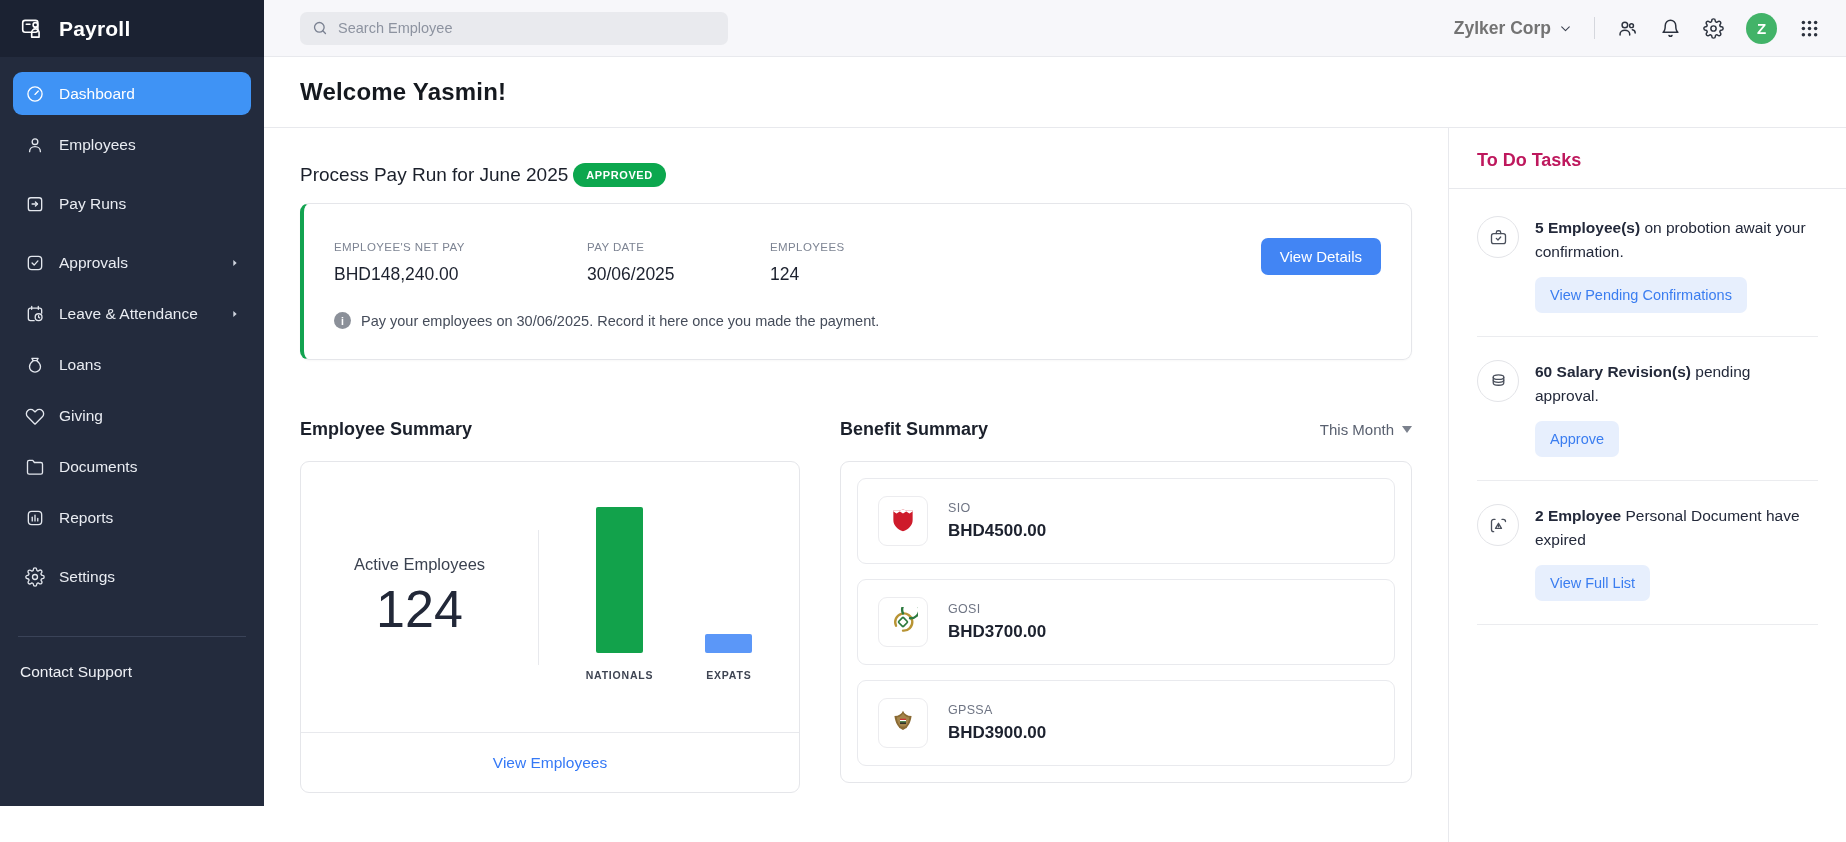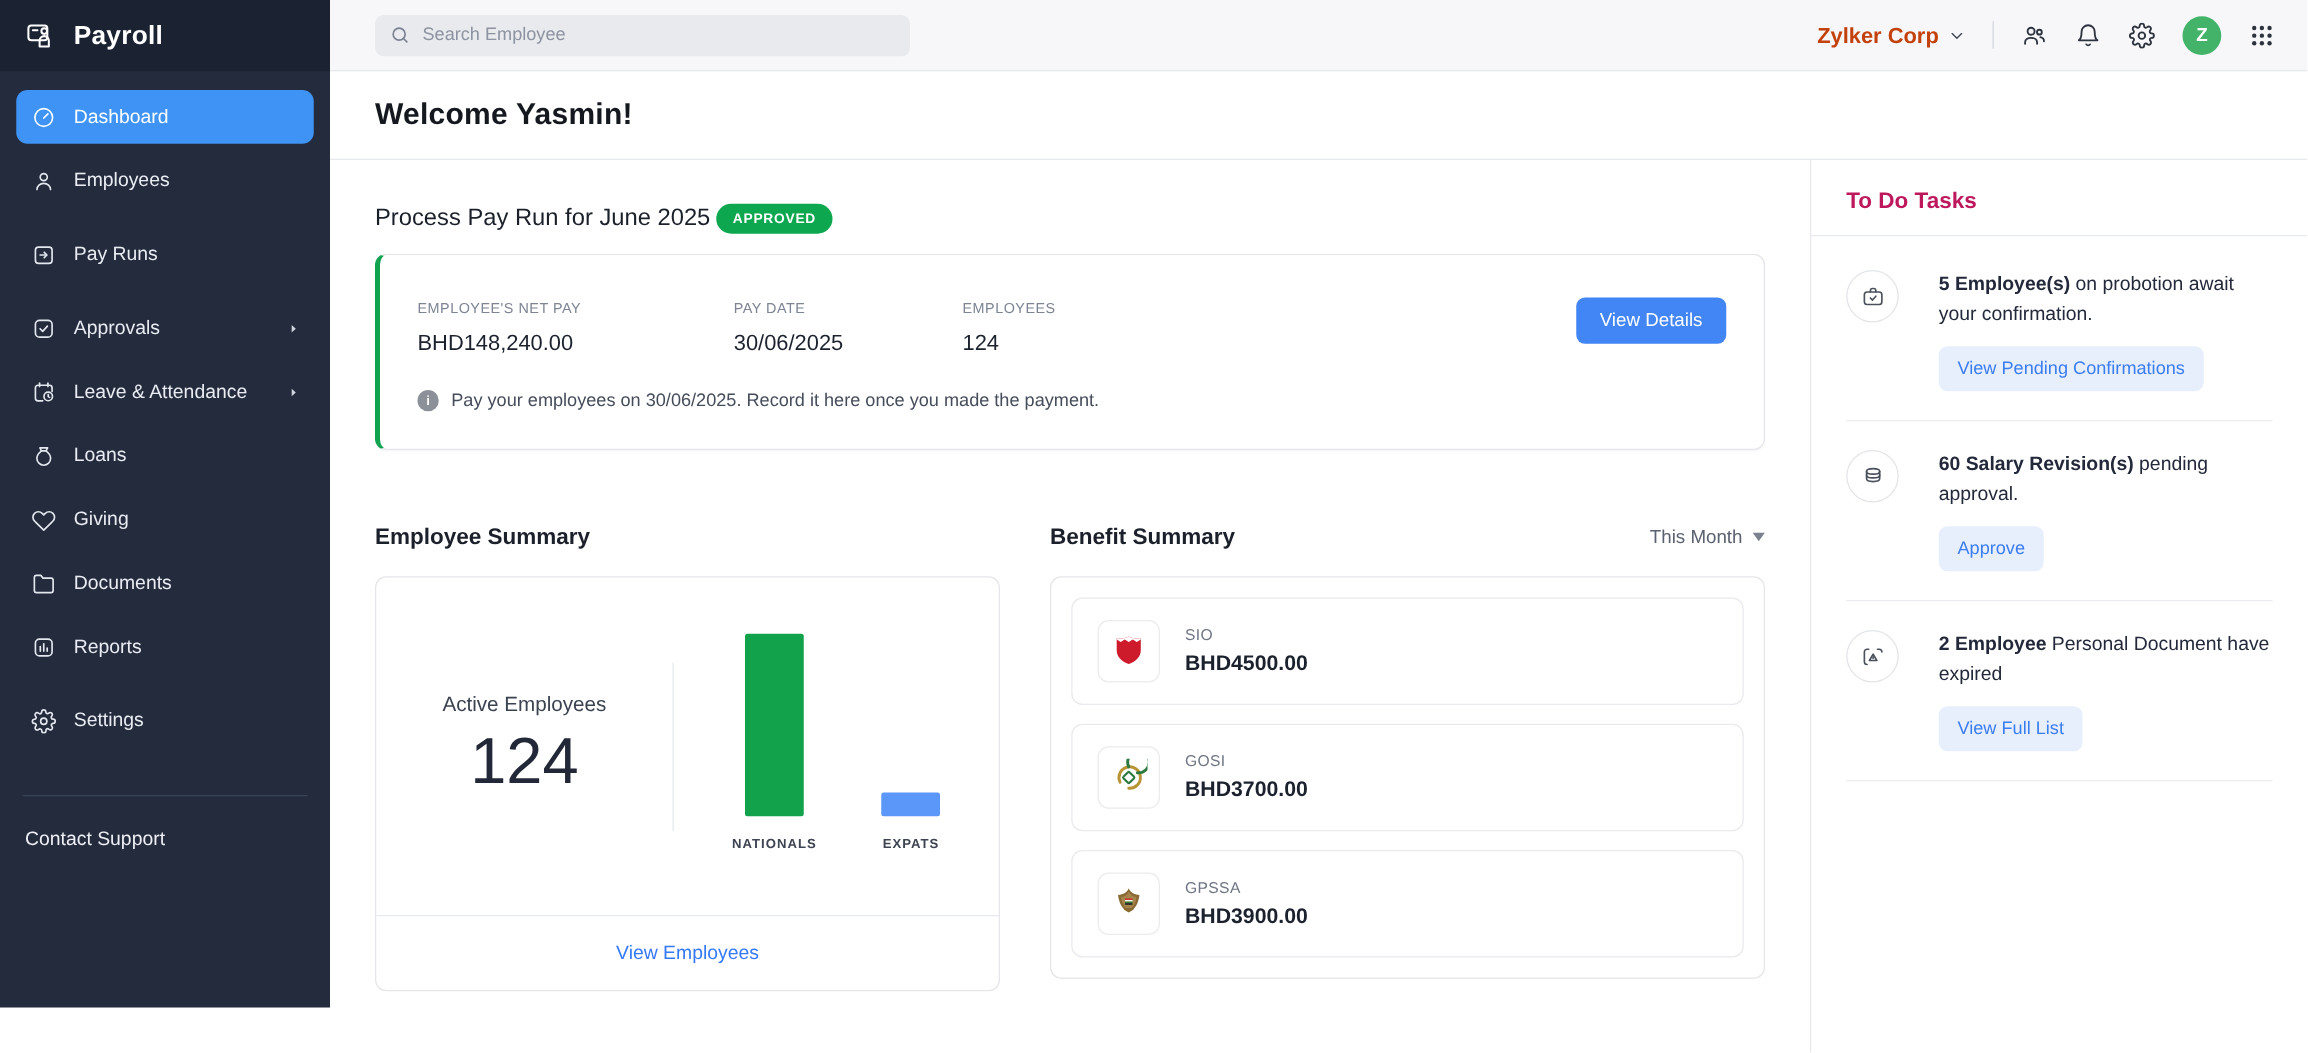--- a/index.html
+++ b/index.html
@@ -36,21 +36,21 @@
             border-bottom:1px solid #e8e9ed; display:flex; align-items:center;
             justify-content:space-between; padding:0 26px 0 36px; z-index:4; }
   .search-box { width:428px; height:33px; background:#e9eaee; border-radius:7px; display:flex;
                 align-items:center; gap:10px; padding:0 12px; }
   .search-box svg { width:16px; height:16px; stroke:#7a8191; stroke-width:2; fill:none; stroke-linecap:round; }
   .search-box input { flex:1; border:none; outline:none; background:transparent; font-family:inherit;
                       font-size:14.5px; color:#333946; }
   .search-box input::placeholder { color:#8d93a0; }
   .topbar-right { display:flex; align-items:center; gap:22px; }
   .org-switcher { display:flex; align-items:center; gap:8px; cursor:pointer; }
-  .org-switcher .org-name { font-size:17.5px; font-weight:600; color:#c2410c; }
+  .org-switcher .org-name { font-size:17.5px; font-weight:600; color:#737373; }
   .org-switcher svg { width:13px; height:13px; stroke:#3c4250; stroke-width:2; fill:none;
                       stroke-linecap:round; stroke-linejoin:round; }
   .vdivider { width:1px; height:22px; background:#d5d7dd; }
   .tb-icon { width:21px; height:21px; cursor:pointer; }
   .tb-icon svg { width:21px; height:21px; stroke:#2c323e; stroke-width:1.7; fill:none;
                  stroke-linecap:round; stroke-linejoin:round; }
   .tb-icon.dots svg { stroke:none; fill:#2c323e; }
   .avatar { width:31px; height:31px; border-radius:50%; background:#42b368; color:#fff;
             display:flex; align-items:center; justify-content:center; font-weight:700;
             font-size:15px; cursor:pointer; }
@@ -113,21 +113,21 @@
               align-items:center; justify-content:center; flex:none; }
   .benefit-name { font-size:12.5px; color:#6f7584; letter-spacing:.3px; margin-bottom:6px; }
   .benefit-amount { font-size:17px; font-weight:600; color:#1c212e; }
 
   
   .todo-panel { position:absolute; left:1448px; top:128px; width:398px; bottom:0; background:#fff;
                 border-left:1px solid #e8e9ed; }
   .todo-header { padding:22px 28px 17px 28px; border-bottom:1px solid #e8e9ed; }
   .todo-header h3 { font-size:18px; font-weight:600; color:#be185d; }
   .todo-body { padding:27px 28px 0 28px; }
-  .task { display:flex; gap:32px; align-items:flex-start; }
+  .task { display:flex; gap:16px; align-items:flex-start; }
   .task-icon-circle { width:42px; height:42px; border:1px solid #e3e4e8; border-radius:50%;
                       display:flex; align-items:center; justify-content:center; flex:none; }
   .task-icon-circle svg { width:21px; height:21px; stroke:#4a505c; stroke-width:1.5; fill:none;
                           stroke-linecap:round; stroke-linejoin:round; }
   .task-text { font-size:15.5px; color:#23293a; line-height:1.52; margin-bottom:14px; }
   .task-text .b { font-weight:600; }
   .task-btn { background:#e7effd; color:#3a7df0; border:none; border-radius:7px; font-family:inherit;
               font-size:14.5px; padding:10px 15px; cursor:pointer; }
   .task-divider { border:none; border-top:1px solid #ebecef; margin:23px 0; }
 </style>

